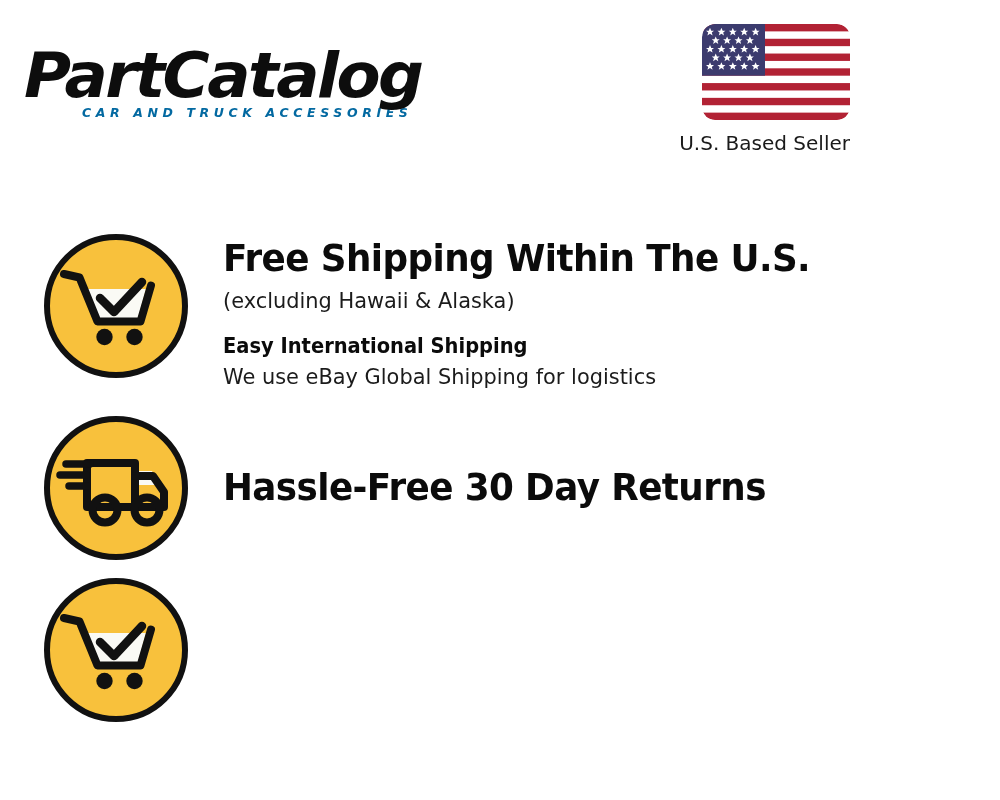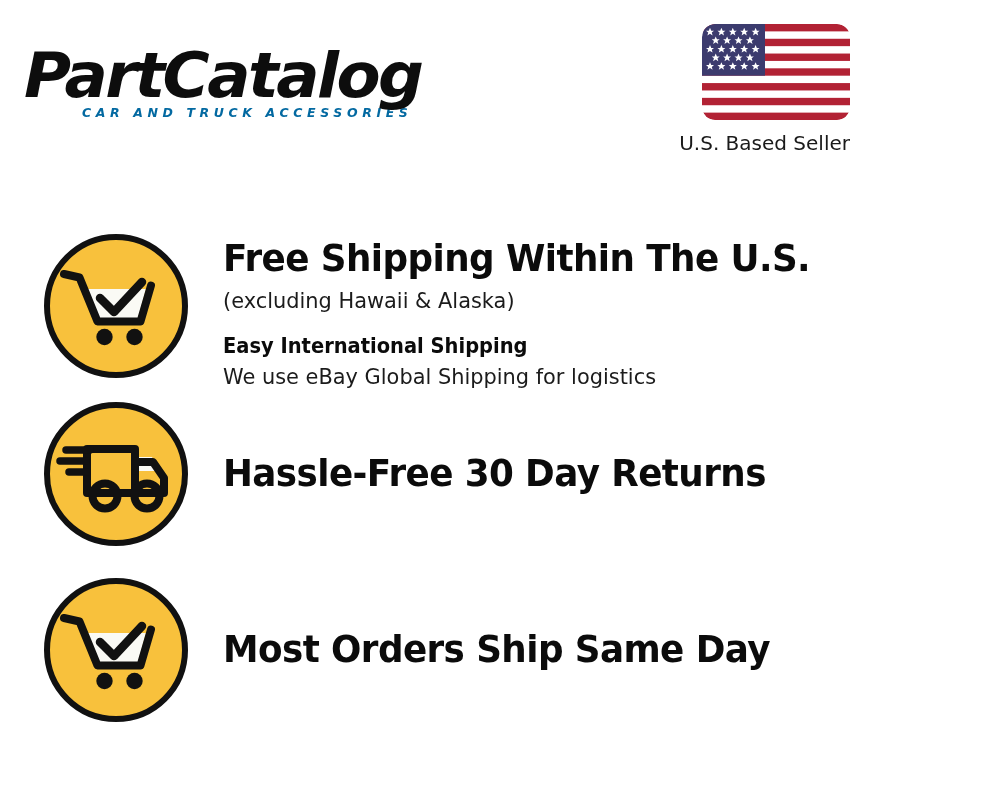--- a/index.html
+++ b/index.html
@@ -103,21 +103,21 @@
 
   .feature-row {
     position: absolute;
     left: 0;
     width: 1000px;
     display: flex;
     align-items: flex-start;
   }
 
   .feature-row.row-0 { top: 0px; }
-  .feature-row.row-1 { top: 168px; text-align: center; }
+  .feature-row.row-1 { top: 182px; text-align: center; }
   .feature-row.row-2 { top: 344px; }
 
   .feature-icon {
     width: 148px;
     height: 148px;
     flex: 0 0 148px;
     margin-left: 42px;
   }
 
   .feature-icon svg { display: block; width: 148px; height: 148px; }
@@ -303,18 +303,15 @@
     <div class="feature-icon">
       <svg viewBox="0 0 148 148" xmlns="http://www.w3.org/2000/svg" aria-hidden="true">
         <circle cx="74" cy="74" r="69" fill="#F8C13C" stroke="#111111" stroke-width="6"></circle>
         <path d="M45.5 57 L104 57 L96 86 L55 86 Z" fill="#FAFAF5"></path>
         <path d="M22 42 L37.5 45.5 L55.5 89.5 L98.5 89.5 L109 53.5" fill="none" stroke="#111111" stroke-width="8" stroke-linecap="round" stroke-linejoin="round"></path>
         <circle cx="62.5" cy="105" r="8.2" fill="#111111"></circle>
         <circle cx="92.5" cy="105" r="8.2" fill="#111111"></circle>
         <path d="M58 66 L72 80 L100 50" fill="none" stroke="#111111" stroke-width="8.5" stroke-linecap="round" stroke-linejoin="round"></path>
       </svg>
     </div>
-    <div class="feature-text">
-      <div class="feature-heading">Most Orders Ship Same Day</div>
-    </div>
   </div>
 
 </div>
 
 </body></html>

